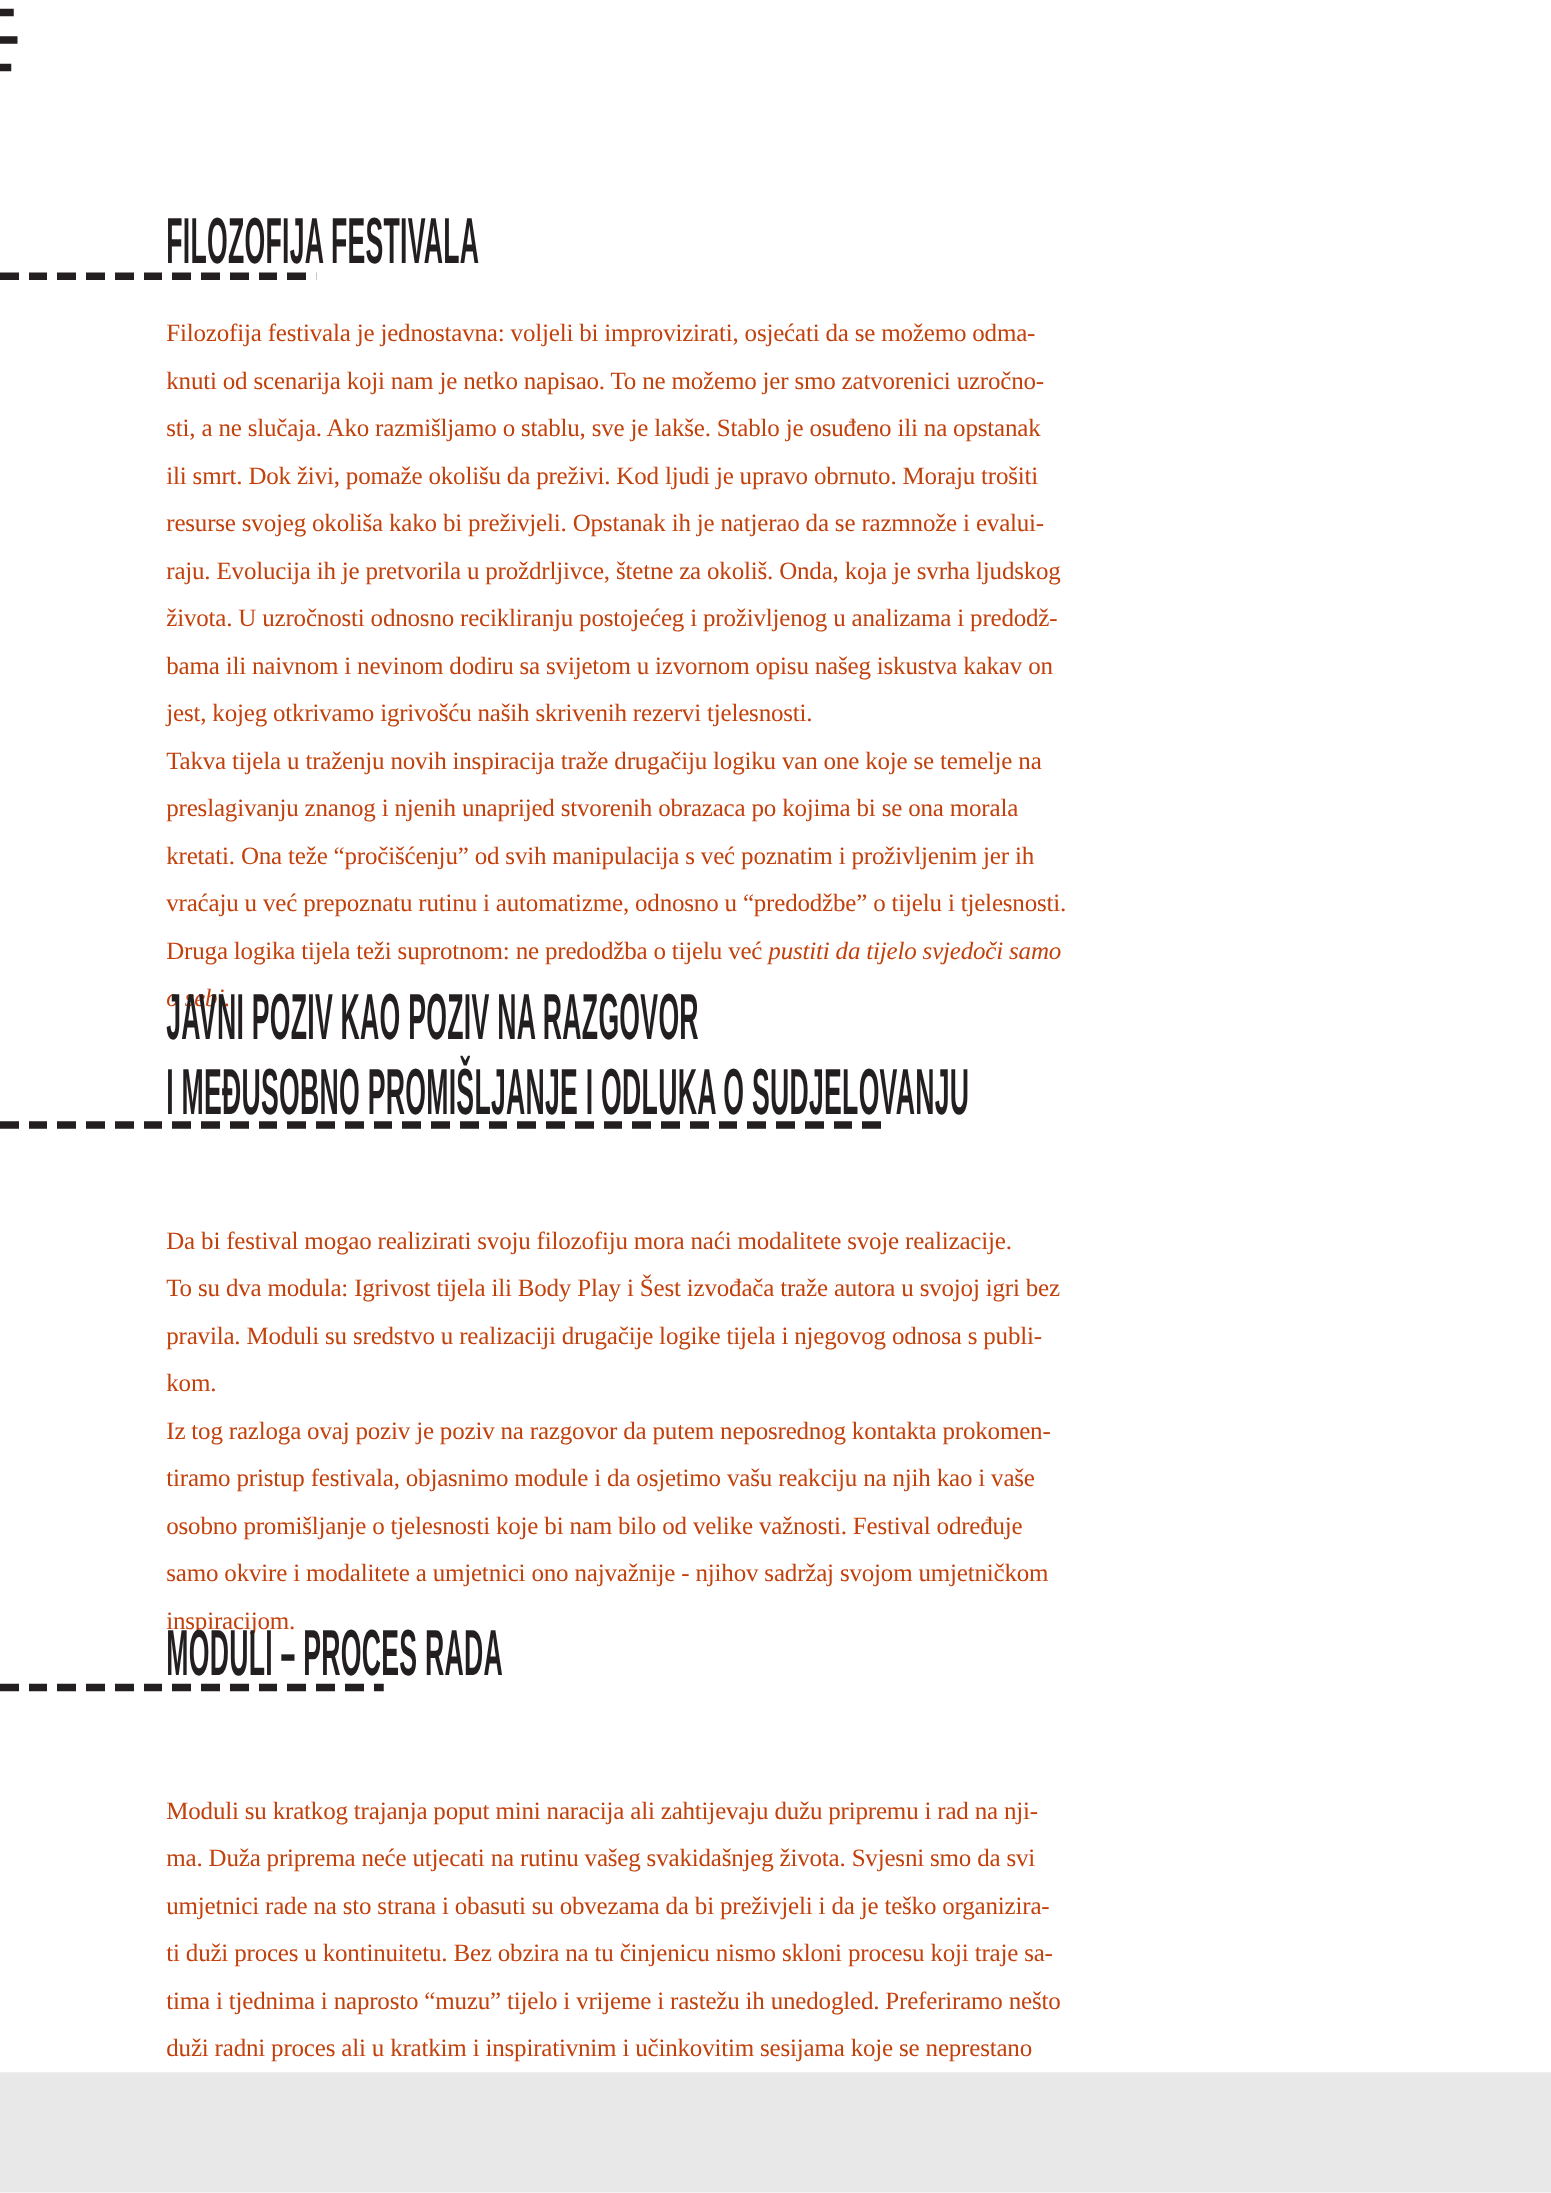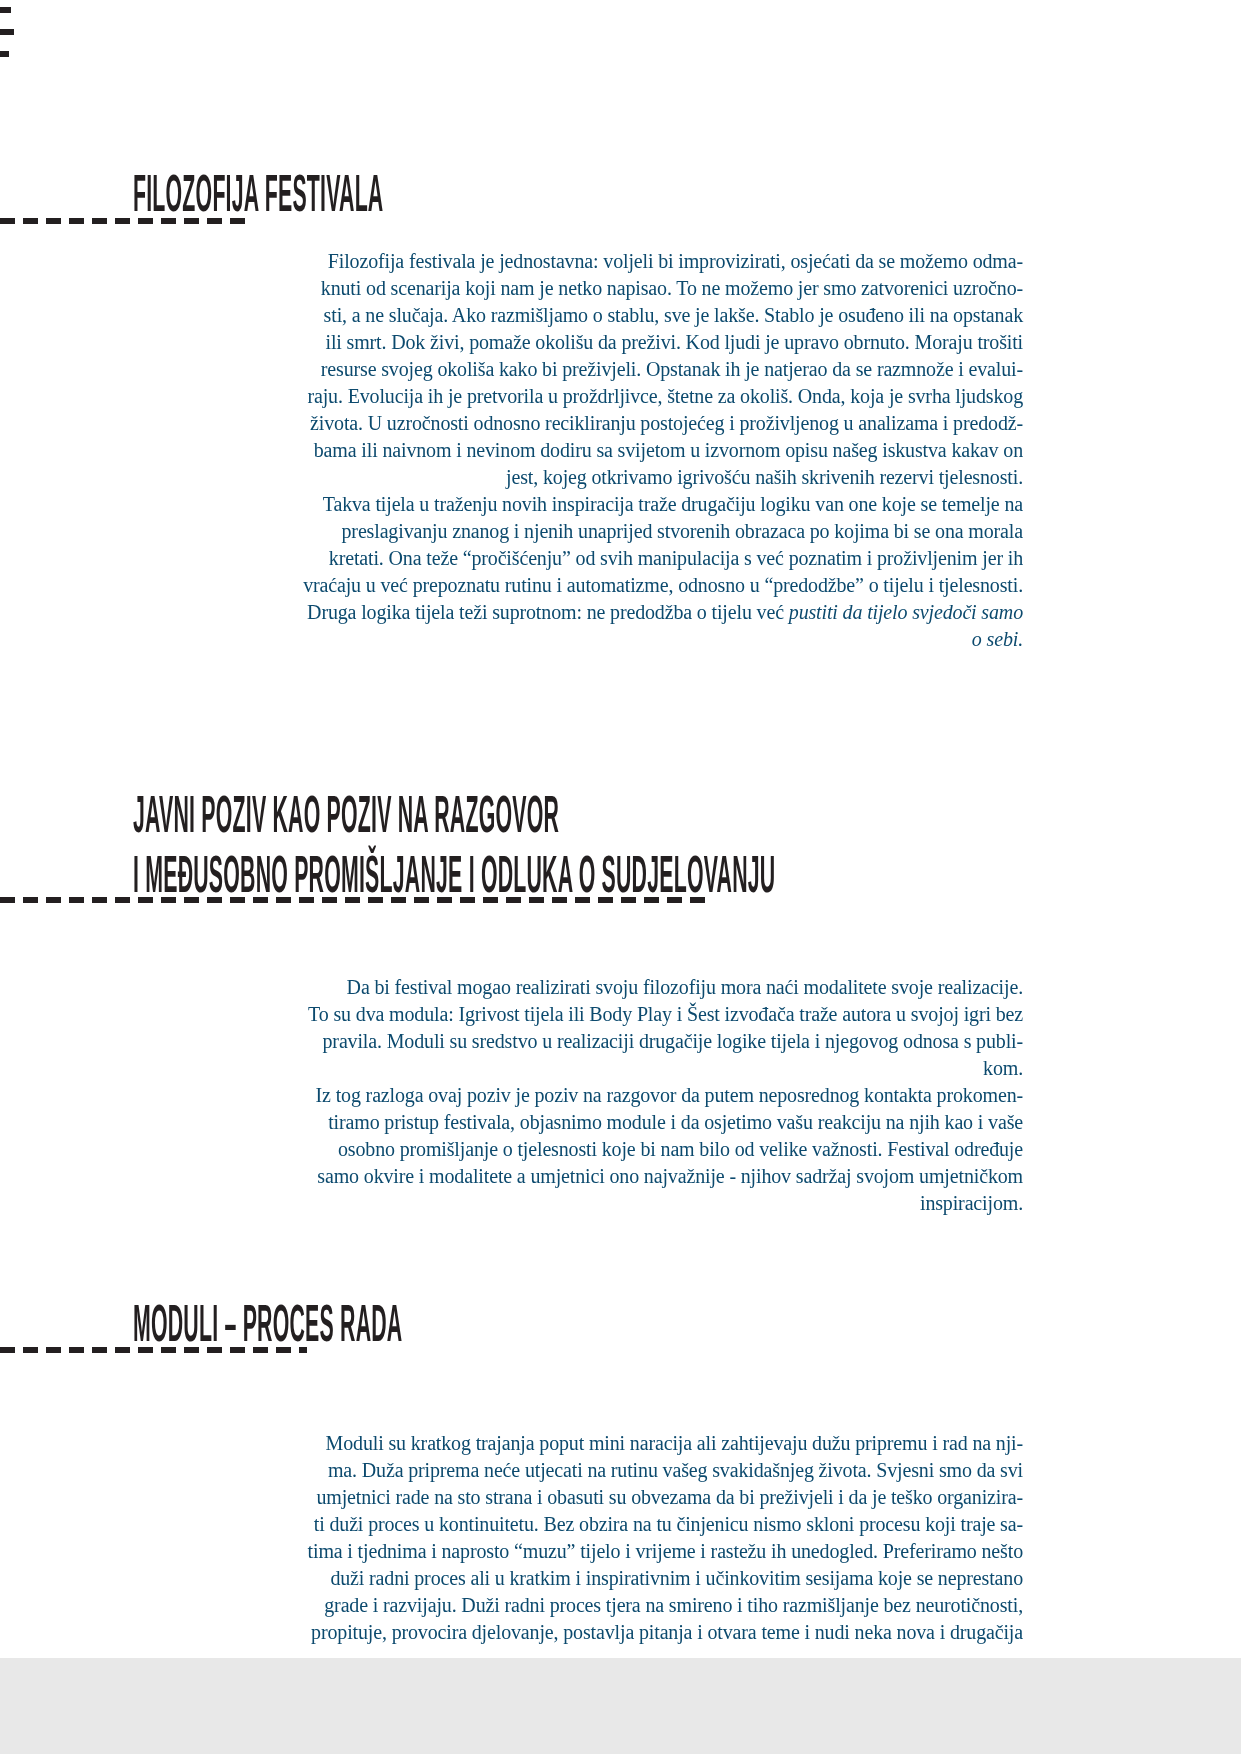--- a/index.html
+++ b/index.html
@@ -51,25 +51,24 @@
   .divider-1 { top: 218px; width: 253px; }
   .divider-2 { top: 897px; width: 705px; }
   .divider-3 { top: 1347px; width: 307px; }
 
   
   .body-text {
     position: absolute;
     left: 133px;
     width: 890px;
     font-size: 20px;
-    line-height: 27px;
+    line-height: 38px;
     letter-spacing: -0.15px;
     white-space: pre-line;
-    color: #0c4a6e;
-    text-align: right;
+    color: #c2410c;
   }
   .body-text i { font-style: italic; }
 
   .para-1 { top: 248px; }
   .para-2 { top: 938px; margin-top: 36px; }
   .para-3 { top: 1382px; margin-top: 48px; }
 
   .heading-1 { top: 130px; }
   .heading-2 { top: 749px; }
   .heading-3 { top: 1260px; }

